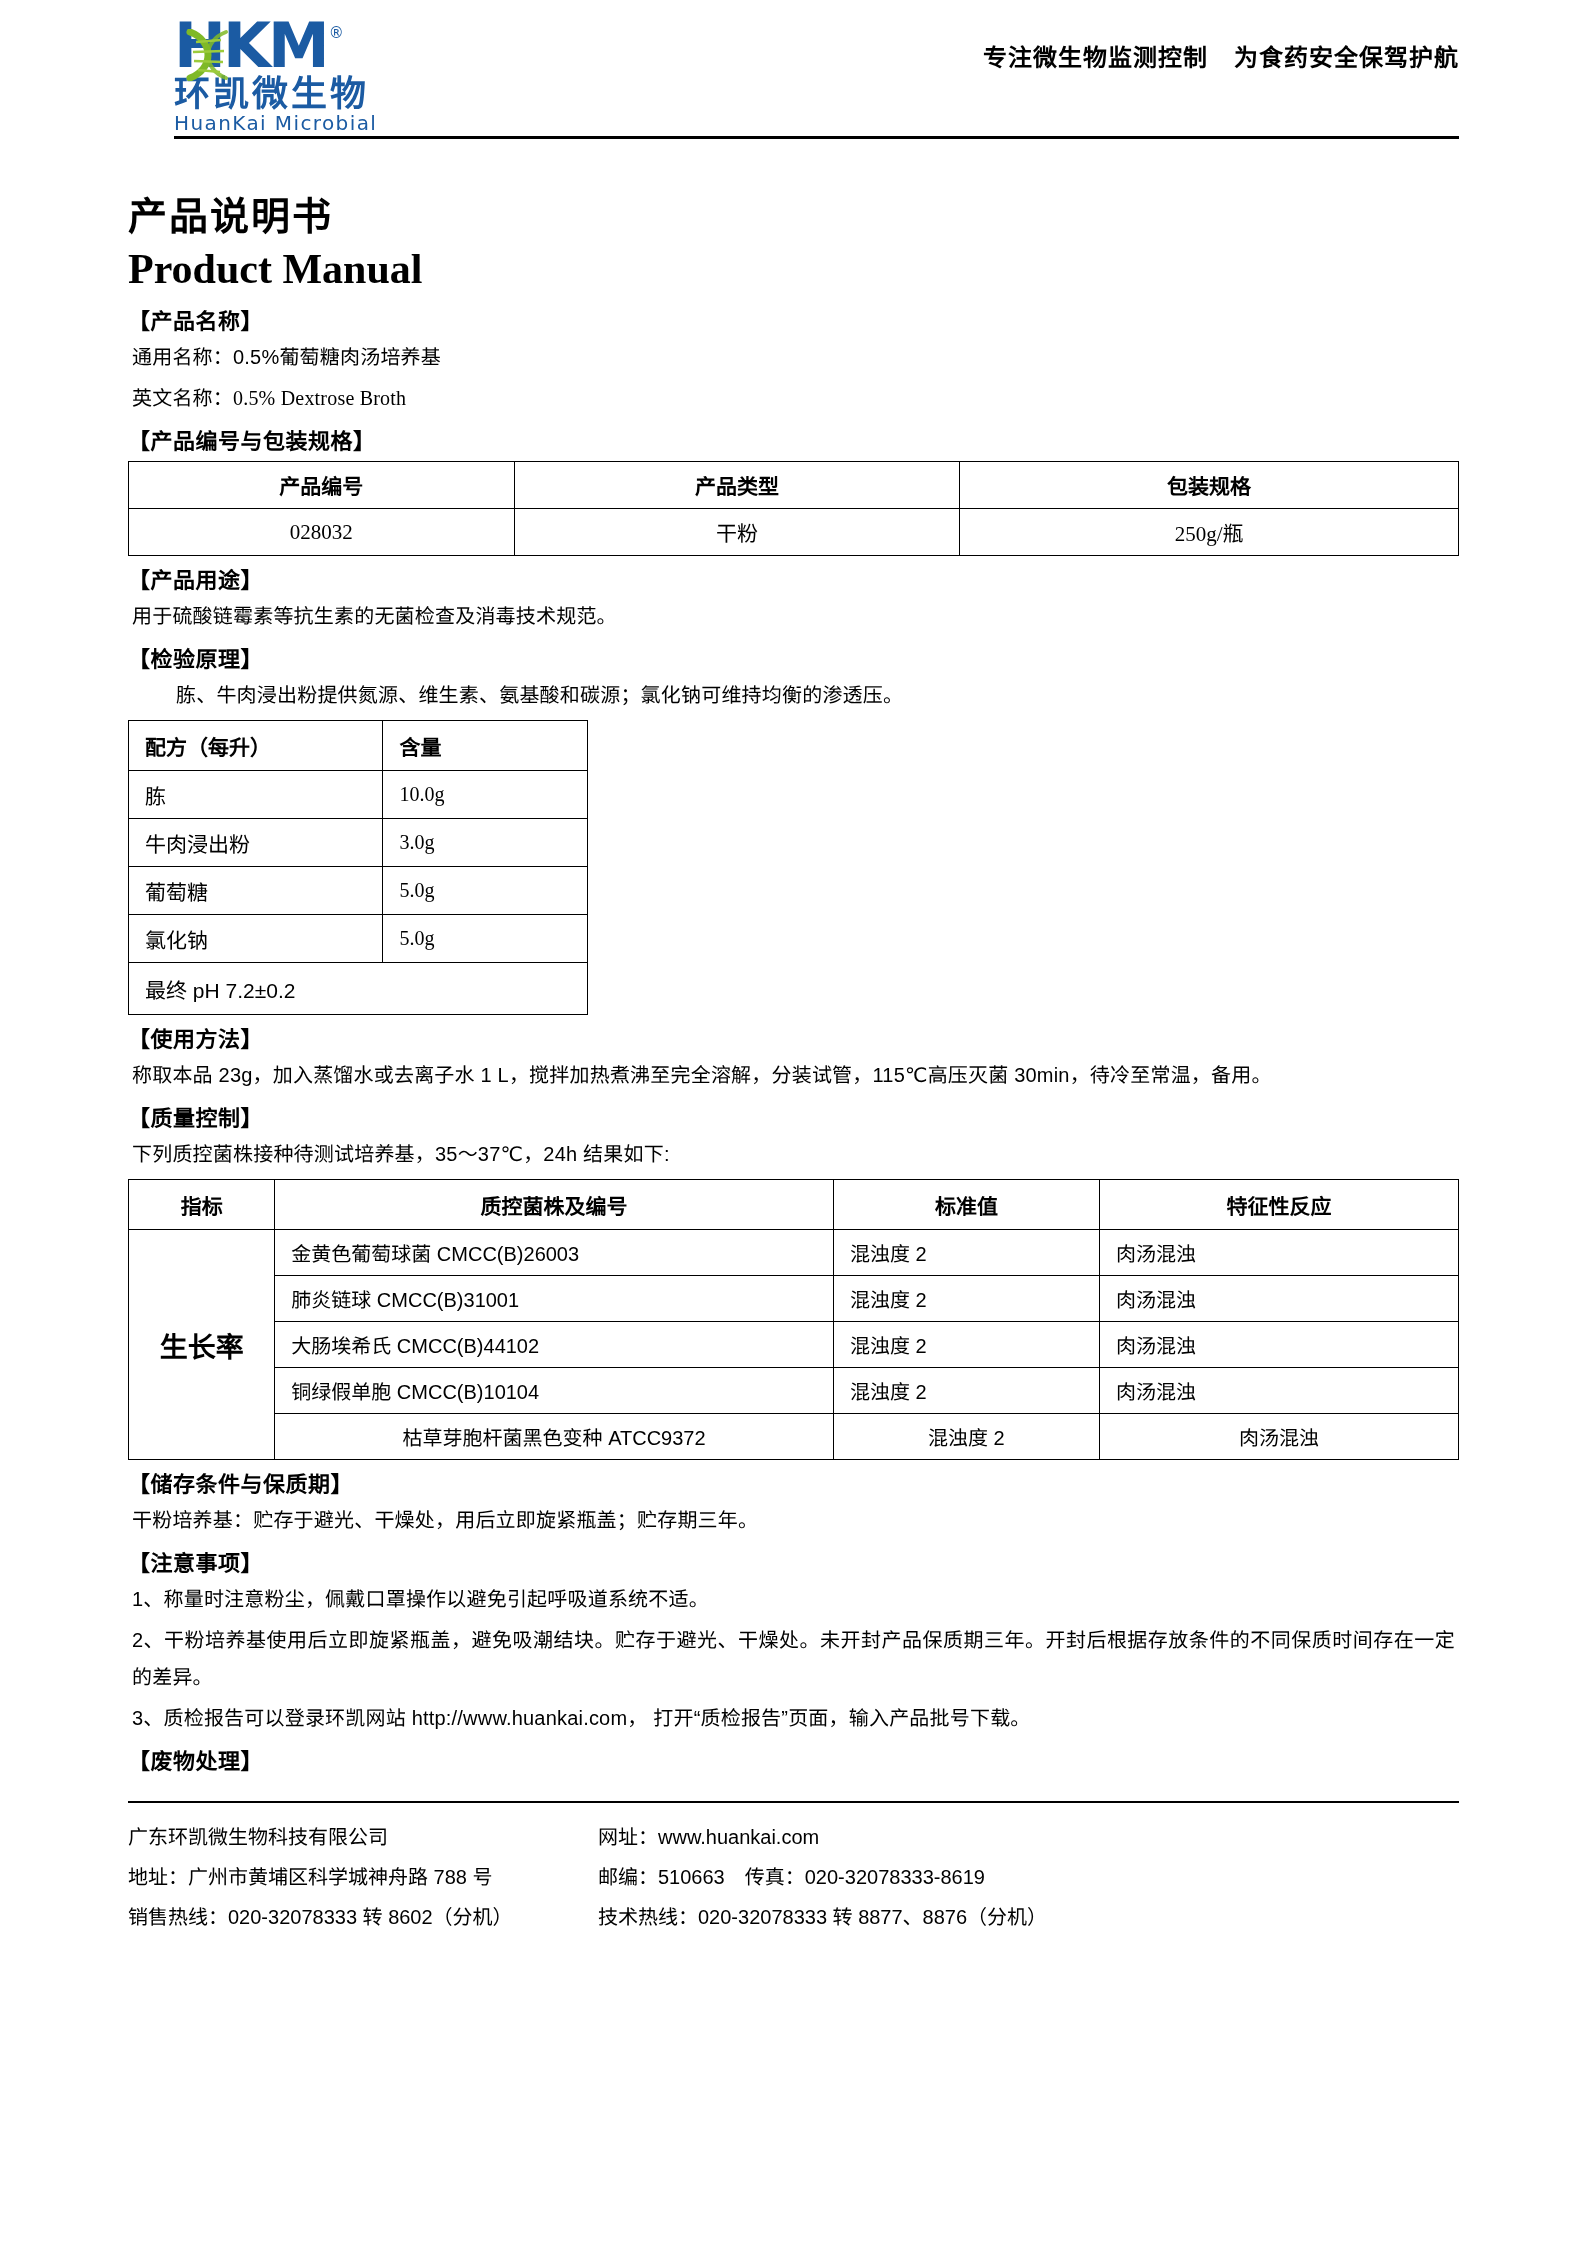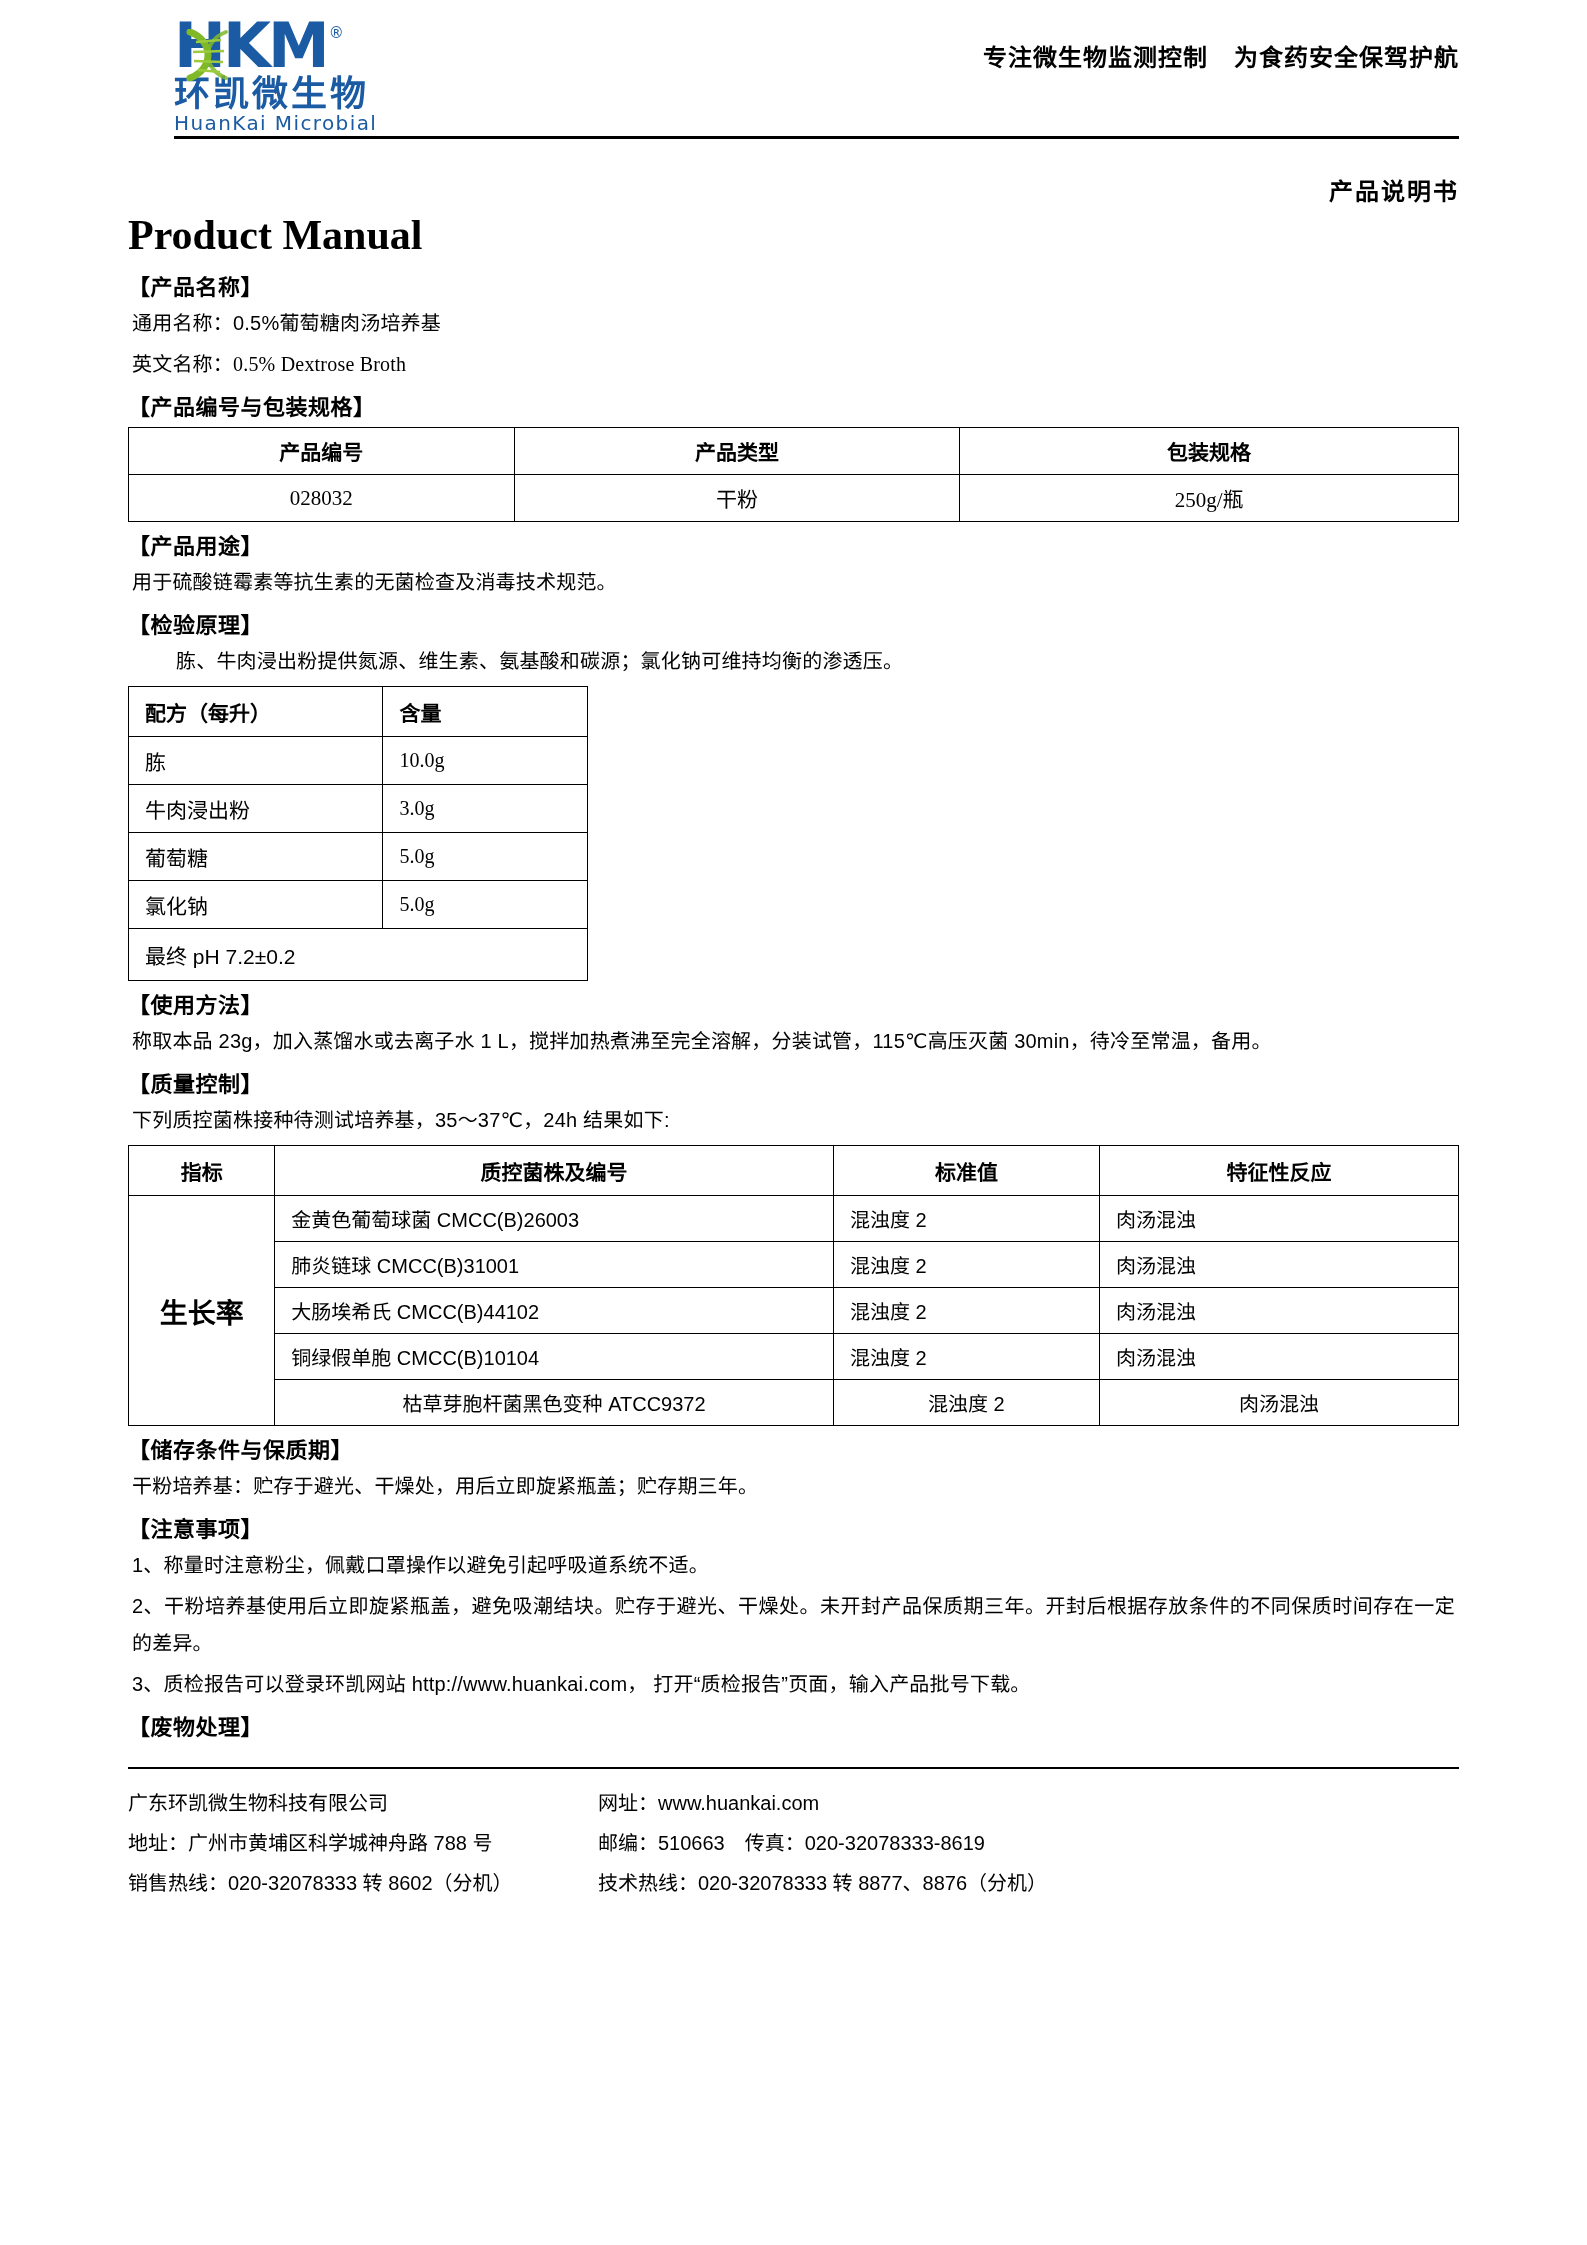--- a/index.html
+++ b/index.html
@@ -95,24 +95,24 @@
   .tagline .gap { display: inline-block; width: 26px; }
   .header-rule {
     border: 0;
     border-top: 3px solid #000;
     margin: 0 0 0 46px;
     width: calc(100% - 46px);
   }
 
   
   .doc-title-cn {
-    text-align: right;
-    font-size: 24px;
-    font-weight: 700;
-    margin-top: 33px;
+    text-align: left;
+    font-size: 39px;
+    font-weight: 700;
+    margin-top: 46px;
     letter-spacing: 2px;
     font-family: "DejaVu Sans", sans-serif;
   }
   .doc-title-en {
     font-size: 42px;
     font-weight: 700;
     margin-top: 4px;
     letter-spacing: 0px;
     font-family: "Liberation Serif", serif;
   }

